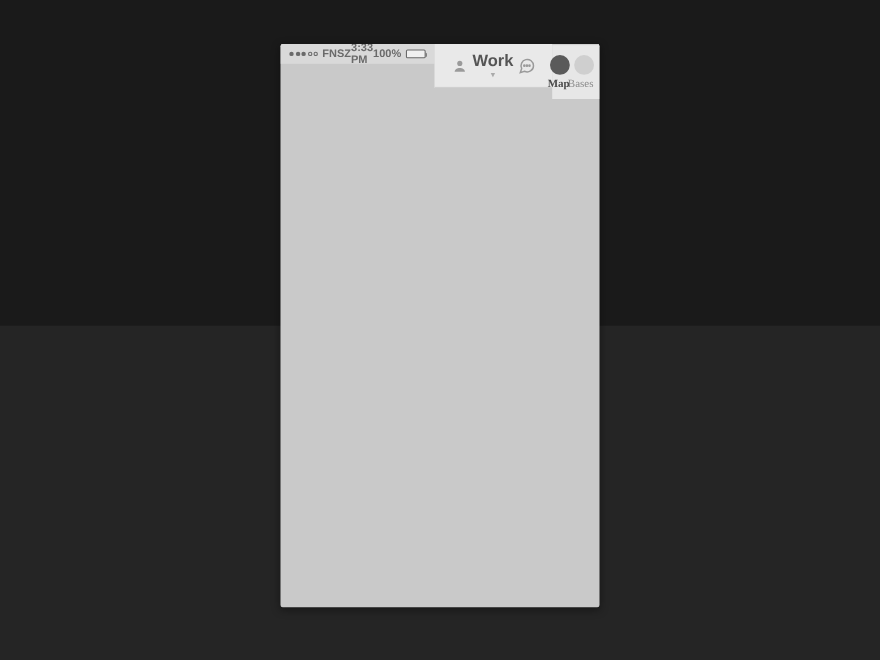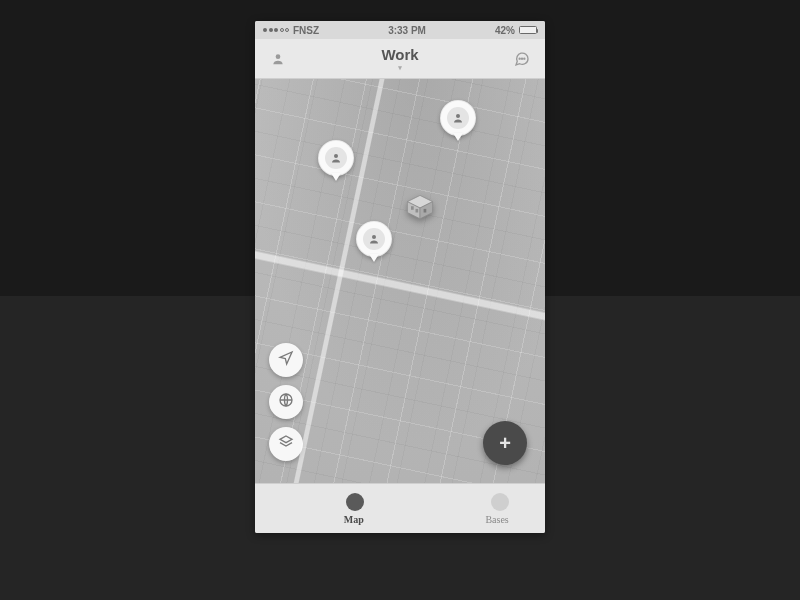--- a/index.html
+++ b/index.html
@@ -2,26 +2,26 @@
 <html><head>
 <meta charset="utf-8">
 <style>
   * { box-sizing: border-box; margin: 0; padding: 0; }
   html, body { width: 800px; height: 600px; overflow: hidden; font-family: -apple-system, Helvetica, Arial, sans-serif; }
   body { background: #1a1a1a; display: flex; align-items: flex-start; justify-content: center; }
   .bottom-band { position: absolute; top: 296px; left: 0; width: 800px; height: 304px; background: #252525; z-index: 0; }
   .phone {
     position: relative; z-index: 1;
     width: 290px; height: 512px;
-    margin-top: 21px;
+    margin-top: 40px;
     background: #c9c9c9;
     border-radius: 2px;
     overflow: hidden;
     box-shadow: 0 2px 8px rgba(0,0,0,.4);
-    display: flex; flex-direction: column;
+    display: flex; 
   }
   
   .statusbar {
     height: 18px; width: 100%; background: #d9d9d9;
     display: flex; align-items: center; justify-content: space-between;
     padding: 0 8px; font-size: 10px; font-weight: 600; color: #6a6a6a;
   }
   .sb-left, .sb-right { display: flex; align-items: center; gap: 4px; }
   .dots { display: flex; gap: 1.5px; }
   .dot { width: 4px; height: 4px; border-radius: 50%; background: #6a6a6a; }
@@ -126,21 +126,21 @@
         <span class="dot"></span>
           <span class="dot"></span>
           <span class="dot"></span>
           <span class="dot outline"></span>
           <span class="dot outline"></span>
       </span>
       <span>FNSZ</span>
     </div>
     <span>3:33 PM</span>
     <div class="sb-right">
-      <span>42%</span>
+      <span>100%</span>
       <span class="battery"><span class="fill"></span></span>
     </div>
   </div>
 
   <div class="navbar">
     <span class="nav-icon">
       <svg width="14" height="14" viewBox="0 0 24 24" fill="currentColor">
           <circle cx="12" cy="8" r="4"></circle>
           <path d="M4 21c0-4 4-6 8-6s8 2 8 6"></path>
         </svg>

